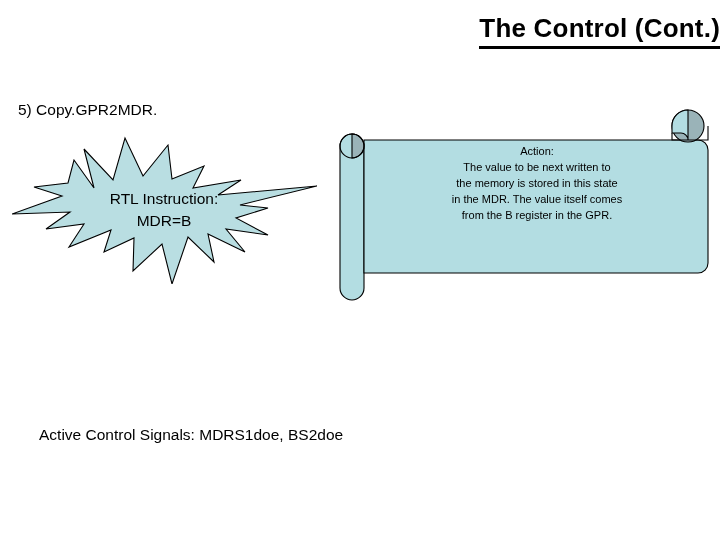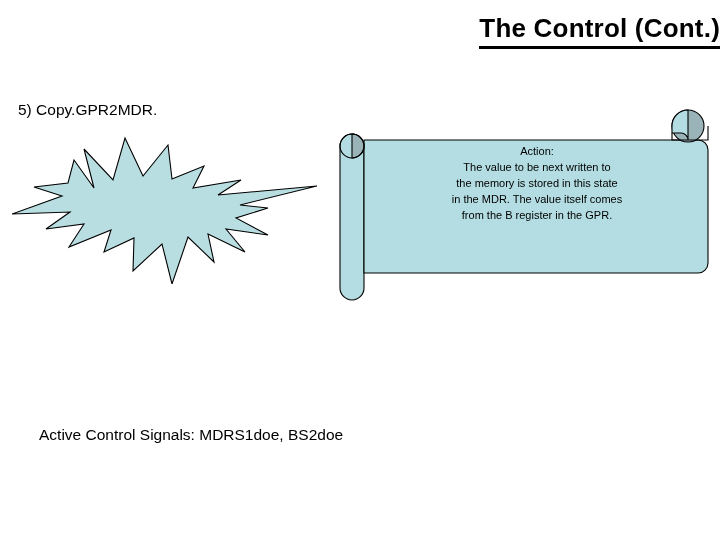--- a/index.html
+++ b/index.html
@@ -118,20 +118,22 @@
 
 <div id="bullet-line">5) Copy.GPR2MDR.</div>
 
 <div id="starburst-callout">
   <svg viewBox="0 0 305 148" xmlns="http://www.w3.org/2000/svg">
     <polygon points="62,24 82,52 72,13 101,44 113,2 131,40 156,9 160,43 192,30
               181,52 229,44 206,59 305,50 228,69 256,72 224,82 256,99 214,93
               233,116 196,98 202,126 176,101 160,148 150,108 121,135 122,102
               92,116 99,94 57,111 72,88 34,93 58,76 0,78 50,60 22,51 56,47" fill="#b9dee2" stroke="#000000" stroke-width="1.1" stroke-linejoin="miter"></polygon>
   </svg>
+  <div id="starburst-text">RTL Instruction:
+MDR=B</div>
 </div>
 
 <div id="scroll-callout">
   <svg viewBox="0 0 378 200" xmlns="http://www.w3.org/2000/svg">
 
     <path d="M4,38 a12,12 0 0 1 24,0 L28,180 a12,12 0 0 1 -24,0 Z" fill="#b3dde2" stroke="#000000" stroke-width="1.1"></path>
 
     <path d="M28,32 L362,32 a10,10 0 0 1 10,10 L372,155 a10,10 0 0 1 -10,10
              L28,165 Z" fill="#b3dde2" stroke="#000000" stroke-width="1.1"></path>
 

